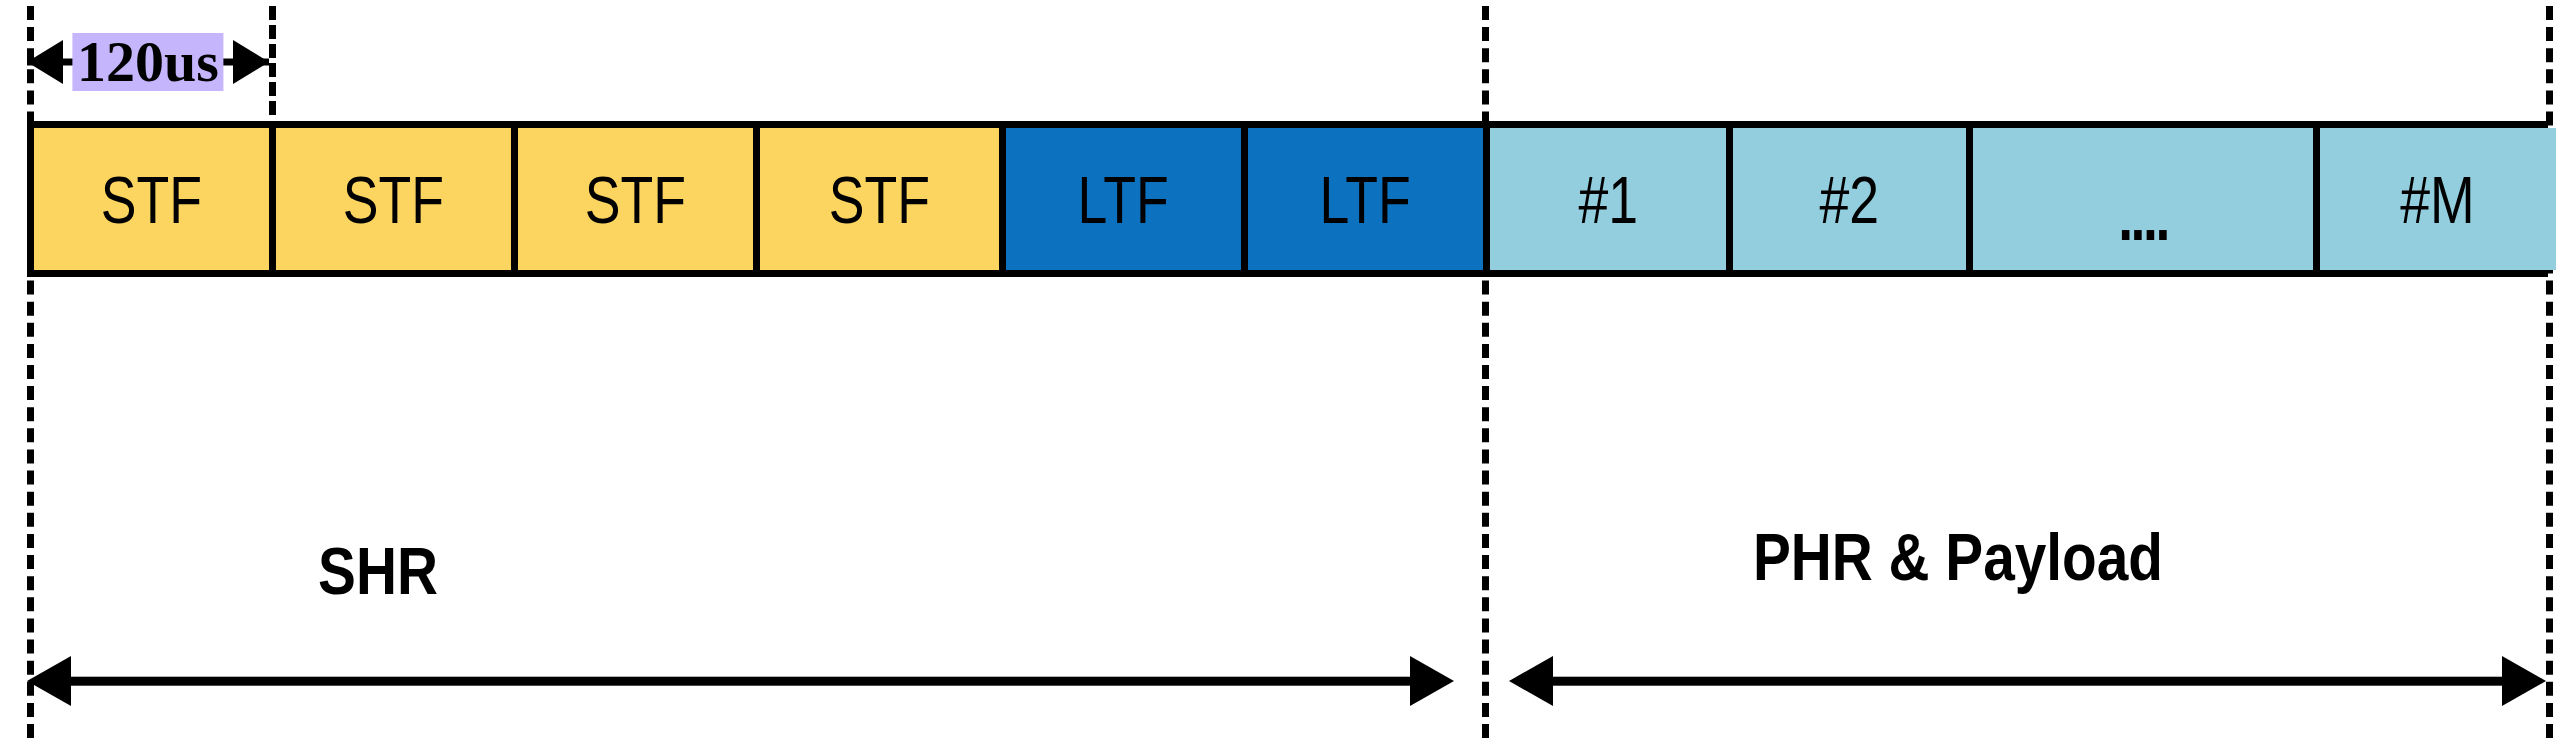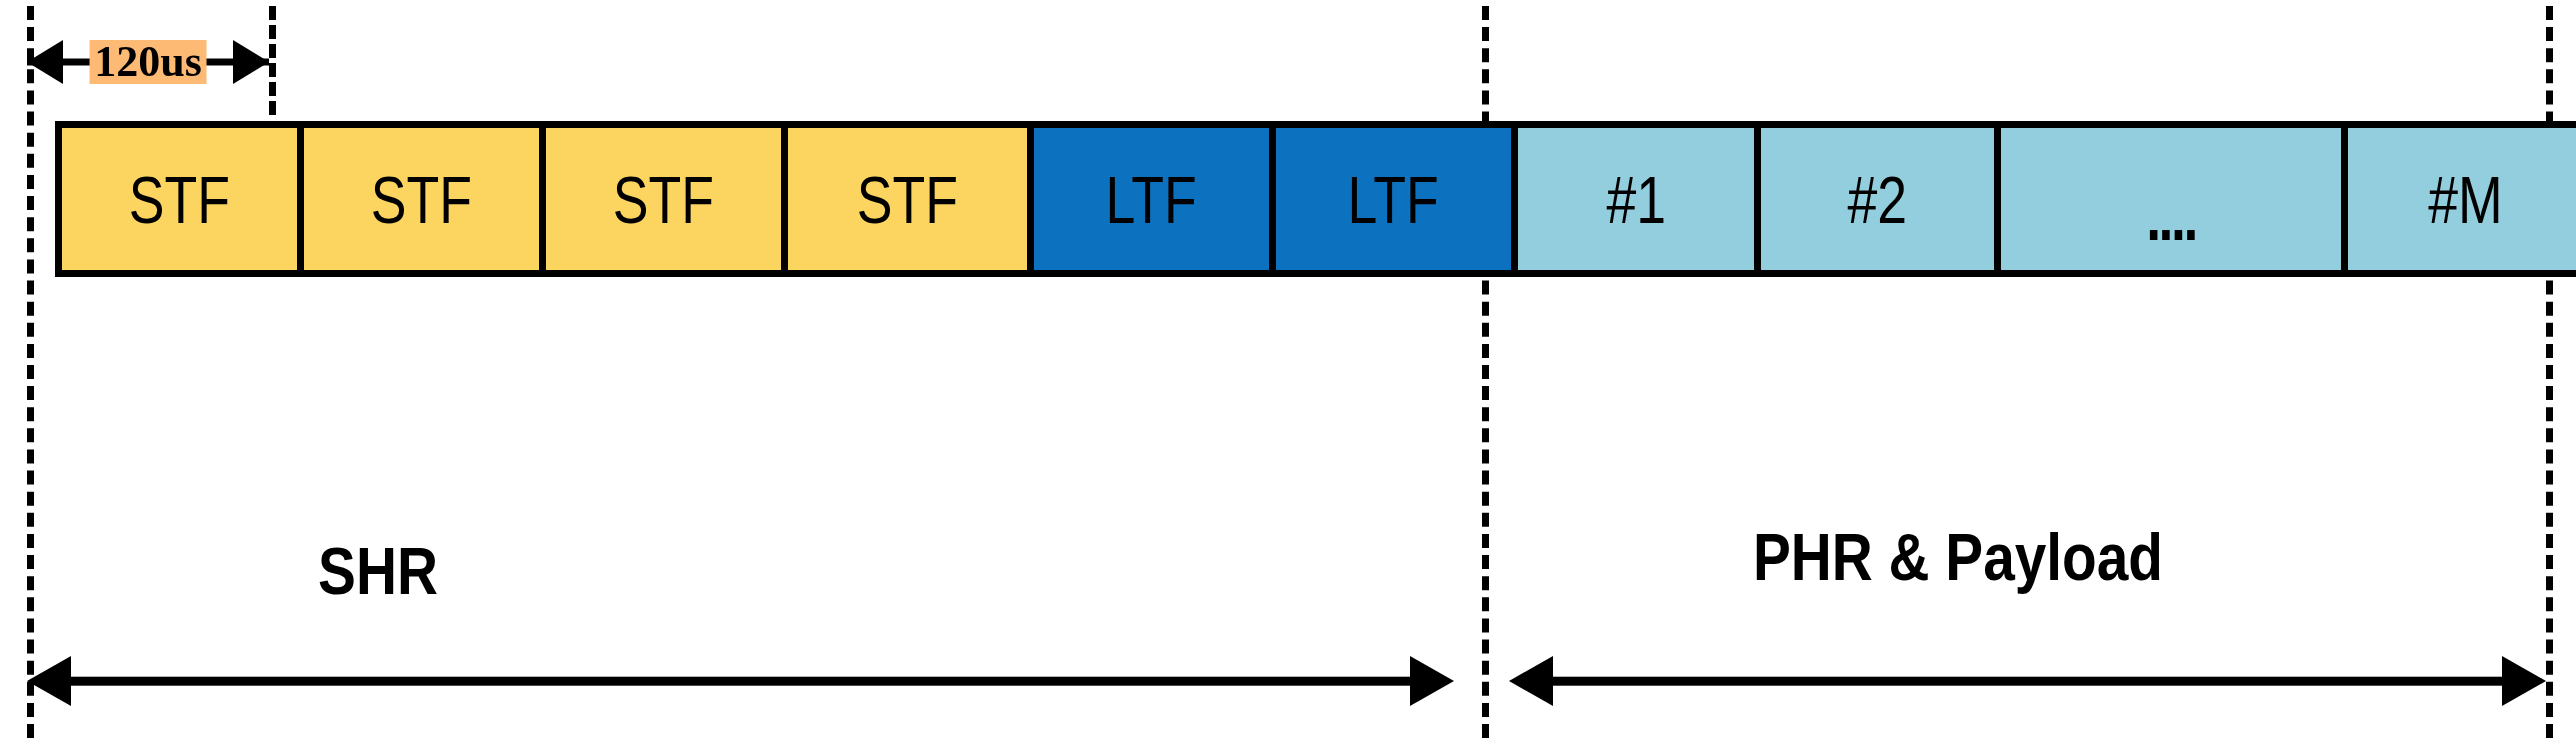--- a/index.html
+++ b/index.html
@@ -5,42 +5,42 @@
 <style>
   html,body{margin:0;padding:0;background:#ffffff;}
   body{font-family:"Liberation Sans",sans-serif;}
   .stage{position:relative;width:2576px;height:749px;background:#fff;overflow:hidden;}
 
   
   .vguide{position:absolute;width:0;border-left:7px dashed #000;}
 
   
   .frame-row{position:absolute;left:27px;top:121px;width:2521px;height:156px;
-             box-sizing:border-box;border:7px solid #000;display:flex;background:#fff;margin-left:28px;}
+             box-sizing:border-box;border:7px solid #000;display:flex;background:#fff;}
   .blk{position:relative;box-sizing:border-box;display:flex;align-items:center;
        justify-content:center;border-right:7px solid #000;height:100%;}
   .blk:last-child{border-right:0;}
   .blk-label{font-family:"Liberation Sans Narrow","Liberation Sans",sans-serif;
              font-size:67px;line-height:1;color:#000;letter-spacing:0px;
              transform:scaleX(0.80);transform-origin:center;white-space:nowrap;}
   .blk-label.dots{font-size:67px;font-weight:700;letter-spacing:-3.1px;
                   position:relative;top:17px;}
 
   
   .dim-top{position:absolute;left:27px;top:39px;width:242px;height:45px;}
   .dim-line{position:absolute;left:0;right:0;top:50%;height:7px;background:#000;
             transform:translateY(-50%);}
   .arrow{position:absolute;top:50%;width:0;height:0;transform:translateY(-50%);}
   .arrow.left{left:0;border-top:22.6px solid transparent;border-bottom:22.6px solid transparent;
               border-right:36px solid #000;}
   .arrow.right{right:0;border-top:22.6px solid transparent;border-bottom:22.6px solid transparent;
                border-left:36px solid #000;}
   .dim-text{position:absolute;left:50%;top:50%;transform:translate(-50%,-50%);
-            background:#fdba74;padding:0 4.7px;font-family:"Liberation Serif",serif;
-            font-weight:700;font-size:44px;line-height:1;color:#000;white-space:nowrap;}
+            background:#c4b5fd;padding:0 4.7px;font-family:"Liberation Serif",serif;
+            font-weight:700;font-size:58px;line-height:1;color:#000;white-space:nowrap;}
 
   
   .span{position:absolute;height:50px;}
   .span-line{position:absolute;left:31px;right:31px;top:50%;height:8.6px;background:#000;
              transform:translateY(-50%);}
   .span .arrow.left{border-top:25px solid transparent;border-bottom:25px solid transparent;
                     border-right:44px solid #000;}
   .span .arrow.right{border-top:25px solid transparent;border-bottom:25px solid transparent;
                      border-left:44px solid #000;}
 

